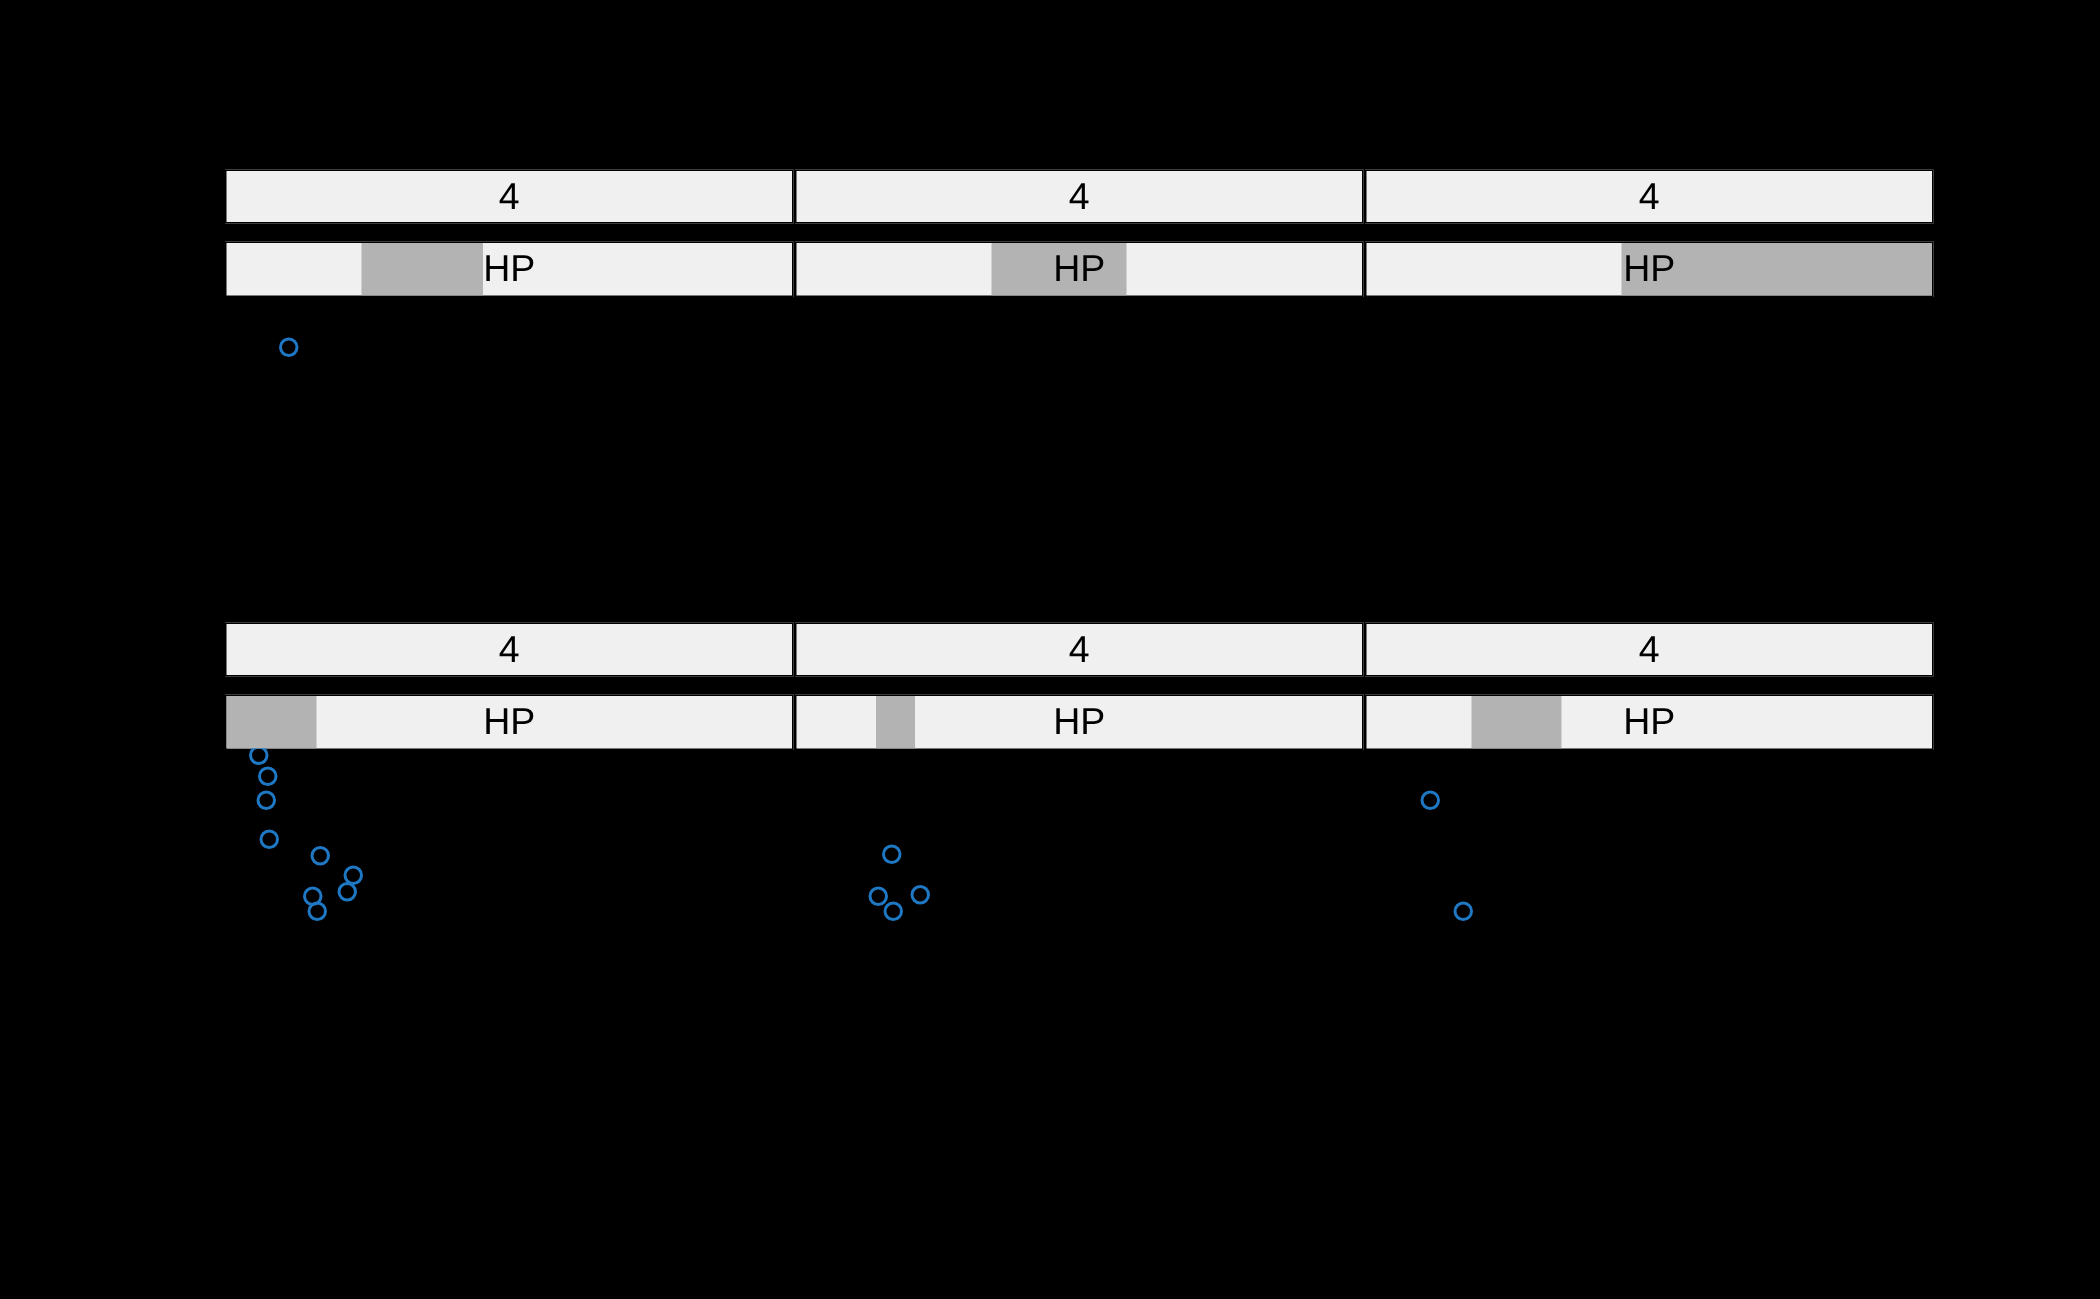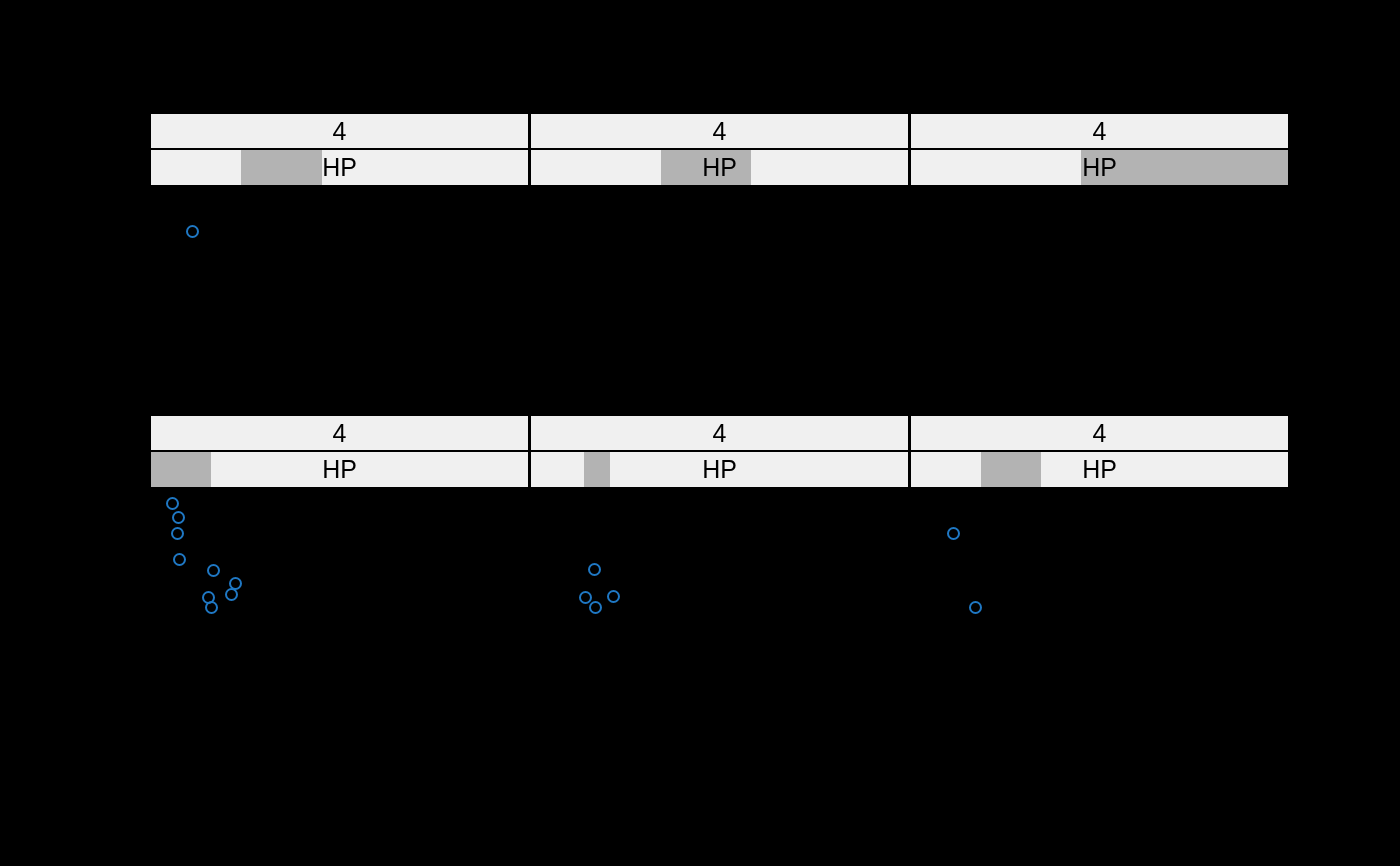--- a/index.html
+++ b/index.html
@@ -39,21 +39,21 @@
   .strip {
     position: absolute;
     left: 0;
     right: 0;
     background: #f0f0f0;
     border: 1px solid #000000;
     box-sizing: border-box;
     overflow: hidden;
   }
   .strip-top  { top: 0px;  height: 36px; }
-  .strip-bot  { top: 36px; height: 37px; }
+  .strip-bot  { top: 48px; height: 37px; }
 
   .strip-label {
     position: absolute;
     left: 0;
     right: 0;
     top: 0;
     bottom: 0;
     display: flex;
     align-items: center;
     justify-content: center;

